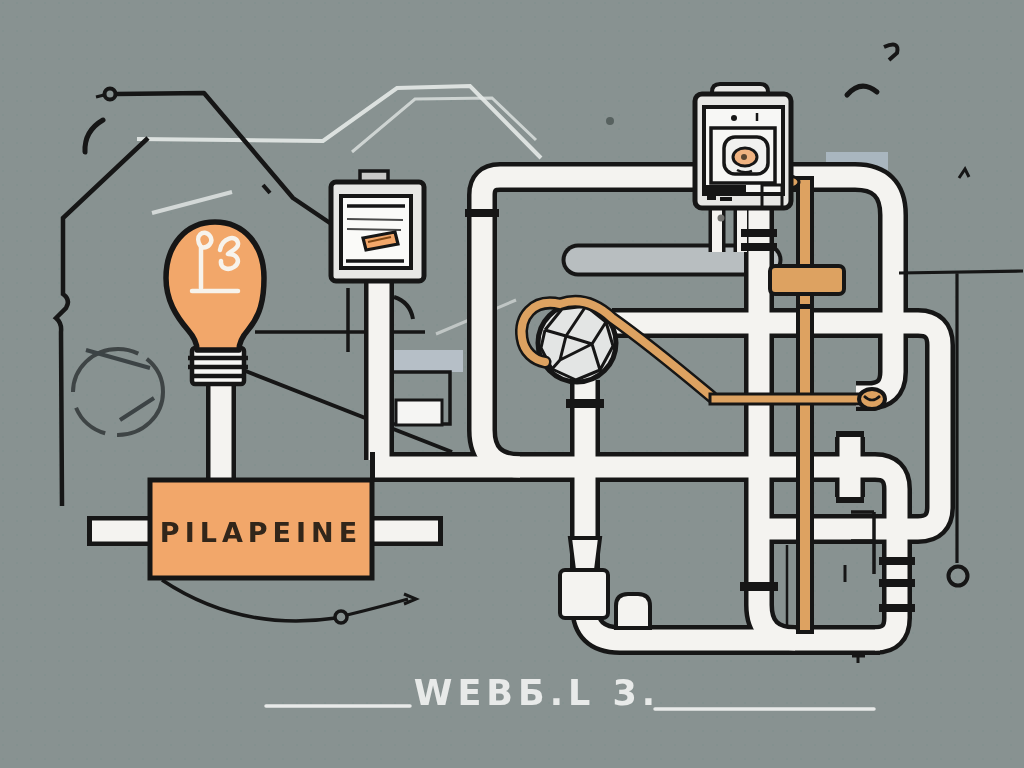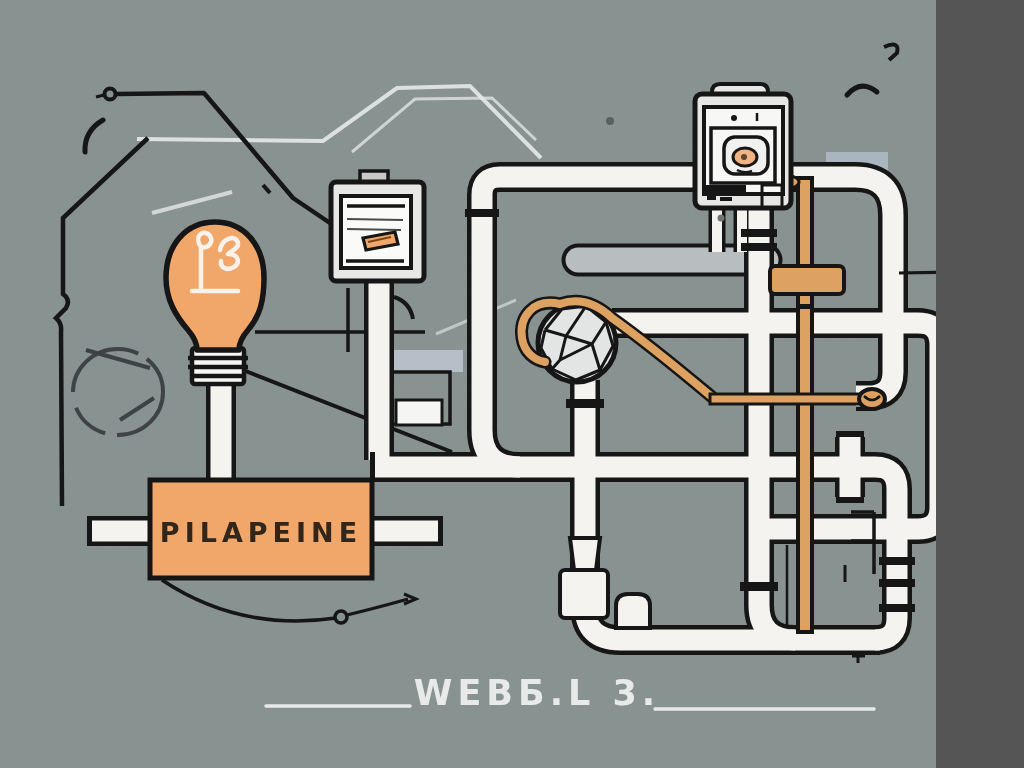--- a/index.html
+++ b/index.html
@@ -1,16 +1,16 @@
 <!DOCTYPE html>
 <html style="--bg: #889291; --ink: #161616; --pipe: #f4f3f0; --pipe-shade: #b8bec0; --accent: #f2a76a; --wood: #dda261; --panel: #e7e7e5; --white-line: #e6eae8; --caption-color: #e8eae9; --label-text: #32261a;"><head>
 <meta charset="utf-8">
 <style>
   html,body{margin:0;padding:0;background:#555;}
-  .stage{width:936px;height:768px;overflow:hidden;position:relative;
+  .stage{width:1024px;height:768px;overflow:hidden;position:relative;
          font-family:"DejaVu Sans", sans-serif;}
   svg{display:block;}
   
   .bg-fill{fill:var(--bg,#889291);}
   .ink{stroke:var(--ink,#161616);}
   .pipes-black{stroke:var(--ink,#161616);stroke-width:30;fill:none;stroke-linejoin:round;stroke-linecap:butt;}
   .pipes-white{stroke:var(--pipe,#f4f3f0);stroke-width:21;fill:none;stroke-linejoin:round;stroke-linecap:butt;}
   .legs-black{stroke:var(--ink,#161616);stroke-width:17;fill:none;}
   .legs-white{stroke:var(--pipe,#f4f3f0);stroke-width:10;fill:none;}
   .pill-black{stroke:var(--ink,#161616);stroke-width:33;fill:none;stroke-linecap:round;}

